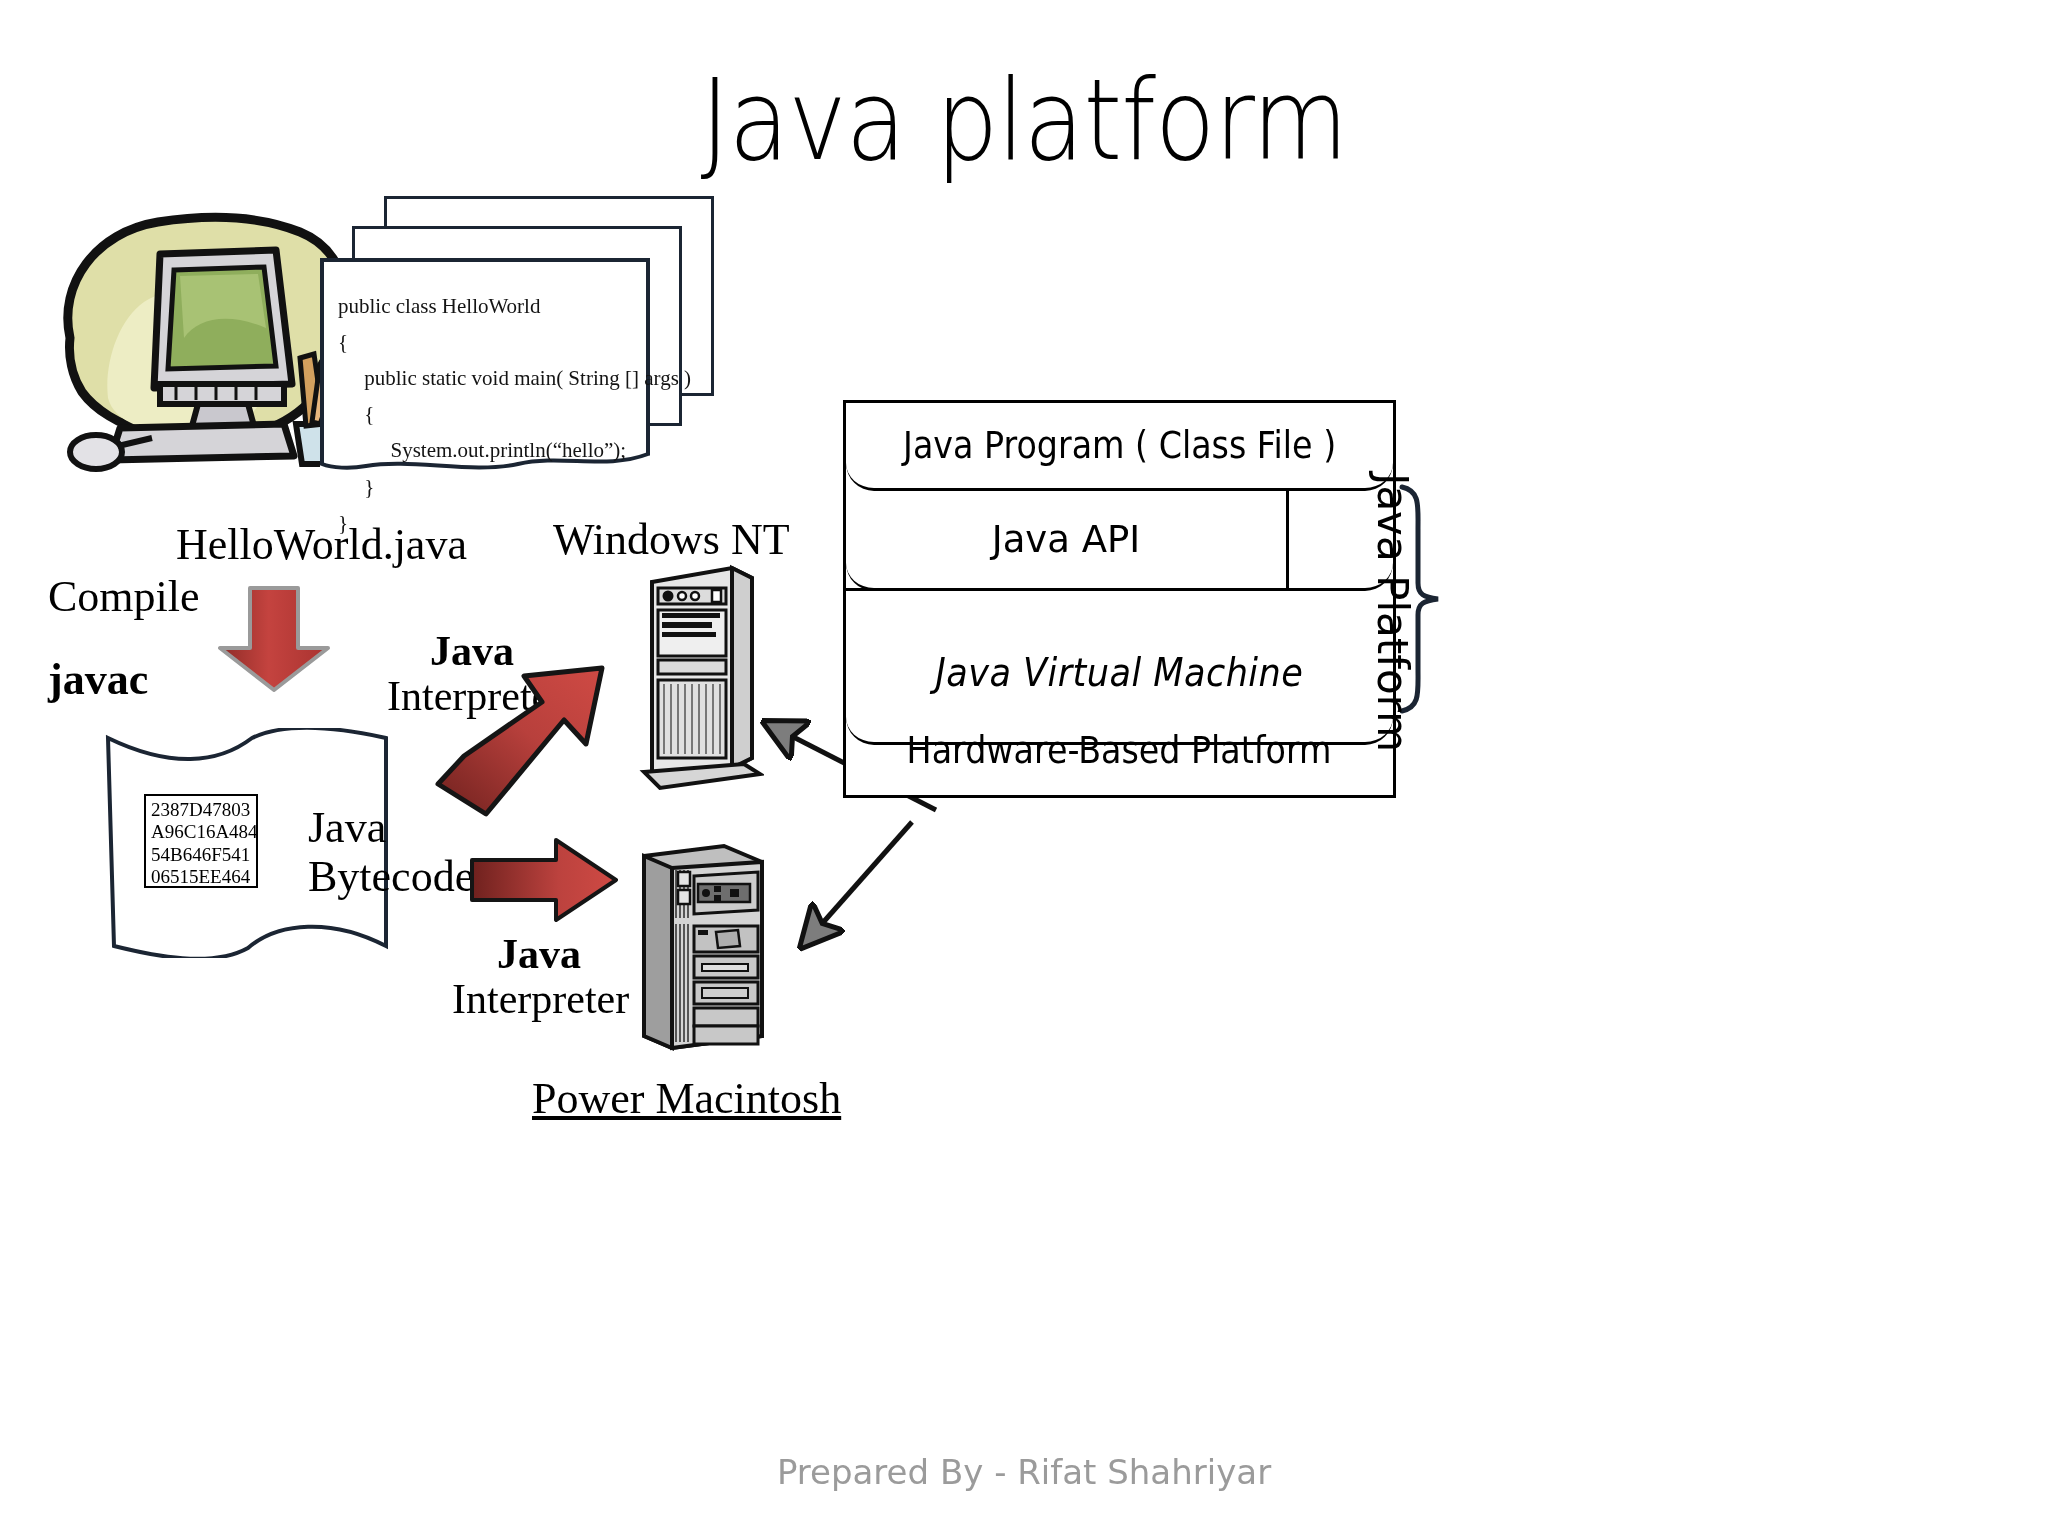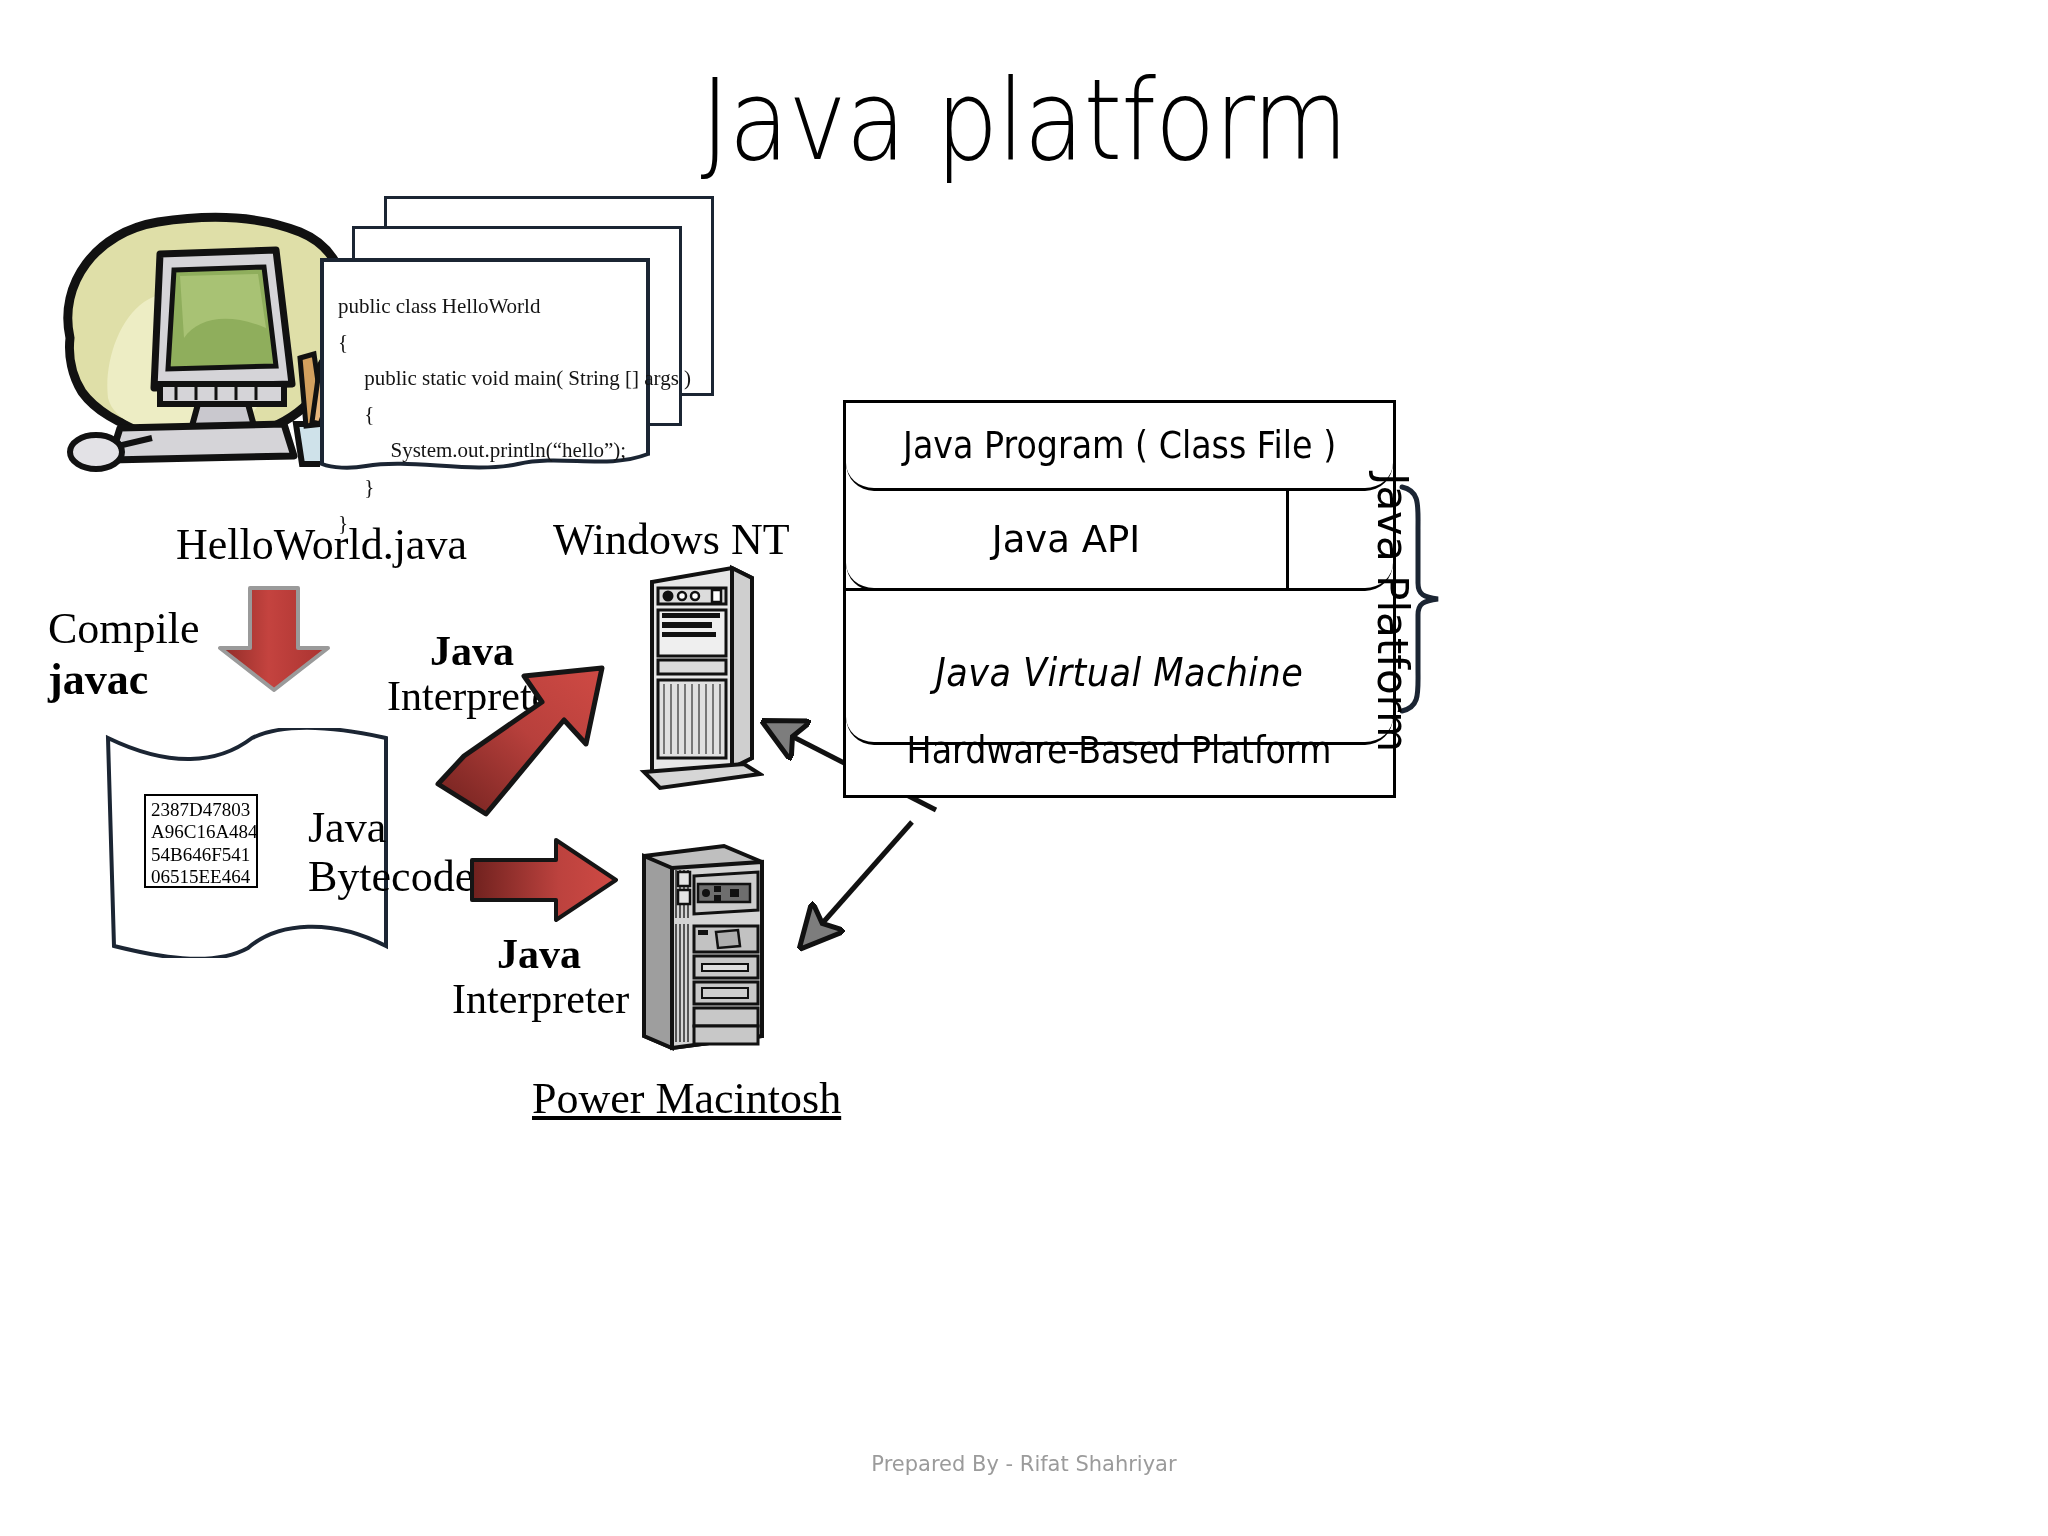--- a/index.html
+++ b/index.html
@@ -91,21 +91,21 @@
   .lbl {
     position: absolute;
     font-family: "Liberation Serif", serif;
     color: #000000;
     white-space: pre;
     line-height: 1.14;
   }
   .lbl.bold { font-weight: bold; }
 
   .lbl-helloworld-java { left: 176px; top: 520px; font-size: 44px; }
-  .lbl-compile        { left: 48px;  top: 604px; font-size: 44px; }
+  .lbl-compile        { left: 48px;  top: 572px; font-size: 44px; }
   .lbl-javac          { left: 48px;  top: 655px; font-size: 44px; font-weight: bold; }
   .lbl-windows-nt     { left: 553px; top: 515px; font-size: 44px; }
   .lbl-interp1-java   { left: 430px; top: 628px; font-size: 42px; font-weight: bold; }
   .lbl-interp1-txt    { left: 387px; top: 673px; font-size: 42px; }
   .lbl-java-bytecode  { left: 308px; top: 803px; font-size: 44px; }
   .lbl-java-bytecode2 { left: 308px; top: 852px; font-size: 44px; }
   .lbl-interp2-java   { left: 497px; top: 931px; font-size: 42px; font-weight: bold; }
   .lbl-interp2-txt    { left: 452px; top: 976px; font-size: 42px; }
   .lbl-helloworld-cls { left: 93px;  top: 1030px; font-size: 44px; }
   .lbl-power-mac      { left: 532px; top: 1074px; font-size: 44px; text-decoration: underline; }
@@ -254,21 +254,21 @@
   }
 
   
   .footer-credit {
     position: absolute;
     left: 0;
     top: 1452px;
     width: 2048px;
     text-align: center;
     font-family: "DejaVu Sans", sans-serif;
-    font-size: 21px;
+    font-size: 34px;
     color: #9b9b9b;
   }
 </style>
 </head>
 <body>
 
 <div class="slide">
 
   <div class="slide-title">Java platform</div>
 

